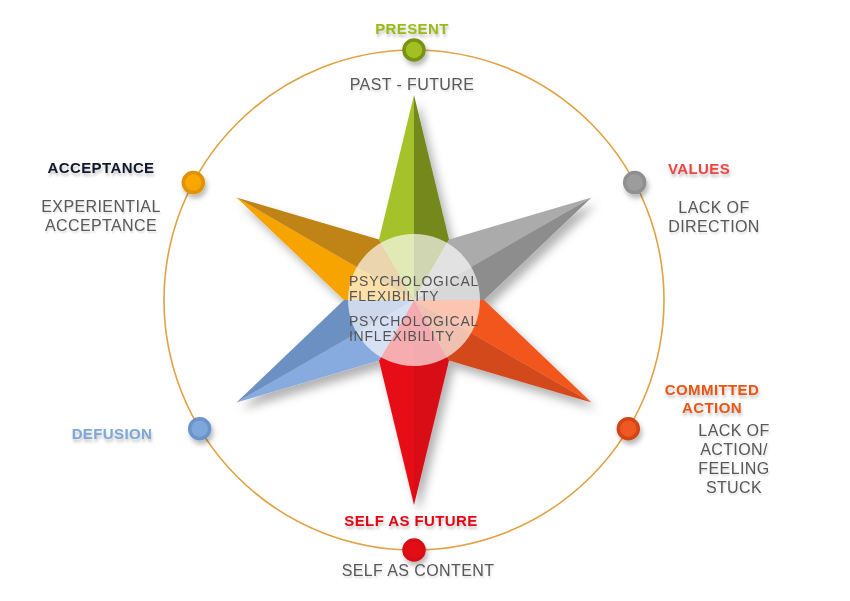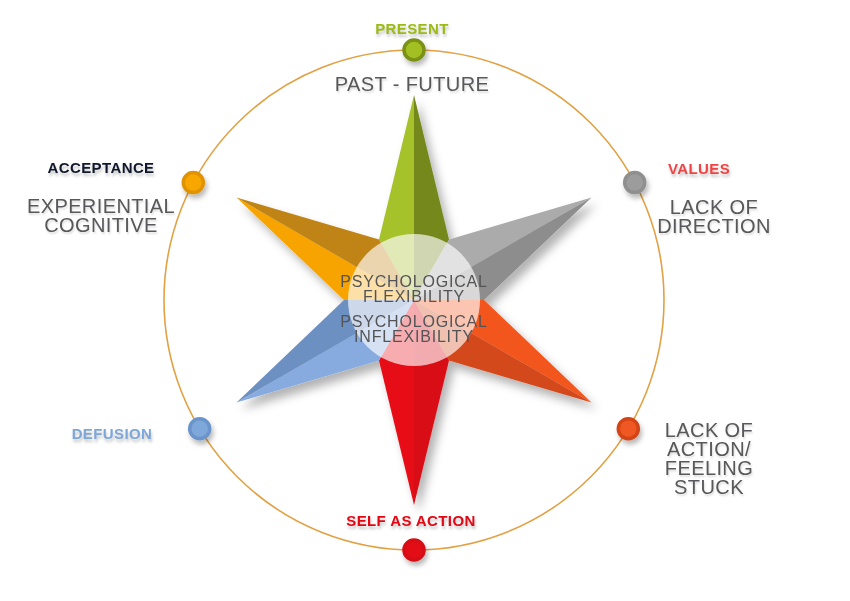--- a/index.html
+++ b/index.html
@@ -3,24 +3,24 @@
 <meta charset="utf-8">
 <style>
   html,body{margin:0;padding:0;background:#ffffff;}
   body{font-family:"Liberation Sans","DejaVu Sans",sans-serif;}
   .stage{position:relative;width:850px;height:586px;background:#ffffff;overflow:hidden;}
   .stage svg{position:absolute;left:0;top:0;}
   .lbl{position:absolute;transform:translate(-50%,-50%);text-align:center;
        font-weight:bold;font-size:15px;letter-spacing:.4px;line-height:18px;
        white-space:pre-line;text-shadow:1px 3px 3px rgba(90,90,90,.35);}
   .sub{position:absolute;transform:translate(-50%,-50%);text-align:center;
-       font-size:20px;color:#58585A;letter-spacing:.4px;line-height:19px;
+       font-size:16px;color:#58585A;letter-spacing:.4px;line-height:19px;
        white-space:pre-line;text-shadow:1px 2px 2px rgba(120,120,120,.25);}
-  .center-text{position:absolute;transform:translate(-50%,-50%);text-align:center;
-       font-size:16px;color:#545456;letter-spacing:.8px;line-height:15px;
+  .center-text{position:absolute;transform:translate(-50%,-50%);text-align:left;
+       font-size:14px;color:#545456;letter-spacing:.8px;line-height:15px;
        white-space:pre-line;}
 </style>
 </head>
 <body>
 
 <div class="stage">
 
   <svg width="850" height="601" viewBox="0 0 850 601">
     <defs>
       <filter id="starShadow" x="-20%" y="-20%" width="150%" height="150%">
@@ -66,29 +66,32 @@
     </g>
   </svg>
 
   <div class="lbl" style="left: 412px; top: 29px; color: rgb(156, 186, 22);">PRESENT</div>
   <div class="sub" style="left:412px;top:84px;">PAST - FUTURE</div>
 
   <div class="lbl" style="left: 699px; top: 169px; color: #ef4444;">VALUES</div>
   <div class="sub" style="left:714px;top:217px;">LACK OF
 DIRECTION</div>
 
-  <div class="sub" style="left:709px;top:459px;">LACK OF ACTION/
+  <div class="lbl" style="left: 712px; top: 399px; color: rgb(234, 85, 21);">COMMITTED
+ACTION</div>
+  <div class="sub" style="left:734px;top:459px;">LACK OF ACTION/
 FEELING STUCK</div>
 
-  <div class="lbl" style="left: 411px; top: 521px; color: rgb(227, 6, 19);">SELF AS ACTION</div>
+  <div class="lbl" style="left: 411px; top: 521px; color: rgb(227, 6, 19);">SELF AS FUTURE</div>
+  <div class="sub" style="left:418px;top:570px;">SELF AS CONTENT</div>
 
   <div class="lbl" style="left: 112px; top: 410px; color: rgb(125, 167, 217); margin-top: 24px;">DEFUSION</div>
 
   <div class="lbl" style="left: 101px; top: 168px; color: #0f172a;">ACCEPTANCE</div>
   <div class="sub" style="left:101px;top:216px;">EXPERIENTIAL
-COGNITIVE</div>
+ACCEPTANCE</div>
 
   <div class="center-text" style="left:414px;top:289px;">PSYCHOLOGICAL
 FLEXIBILITY</div>
   <div class="center-text" style="left:414px;top:329px;">PSYCHOLOGICAL
 INFLEXIBILITY</div>
 
 </div>
 
 </body></html>

